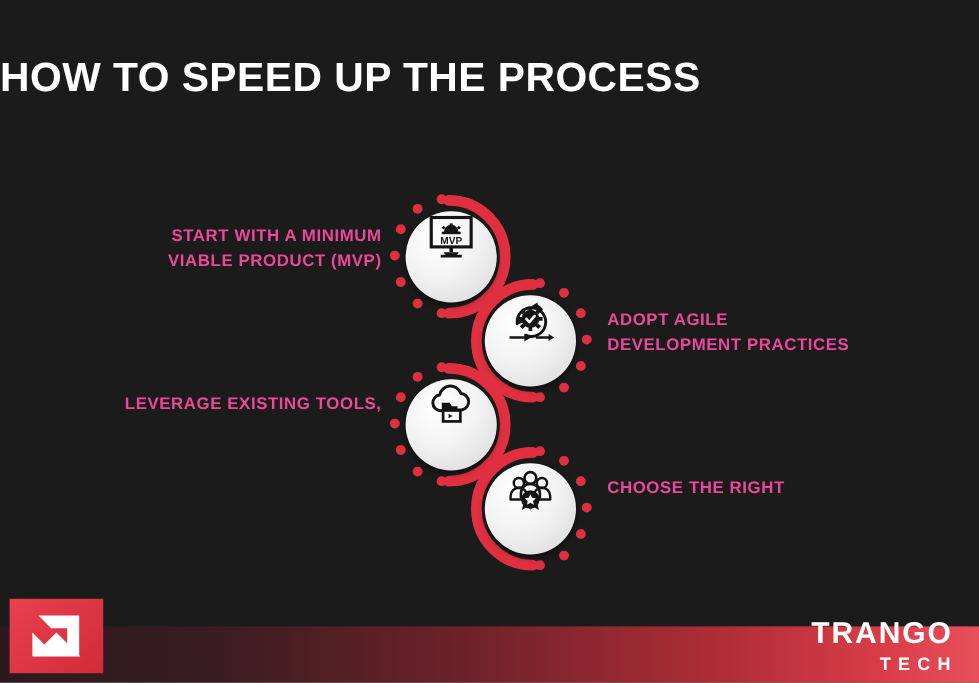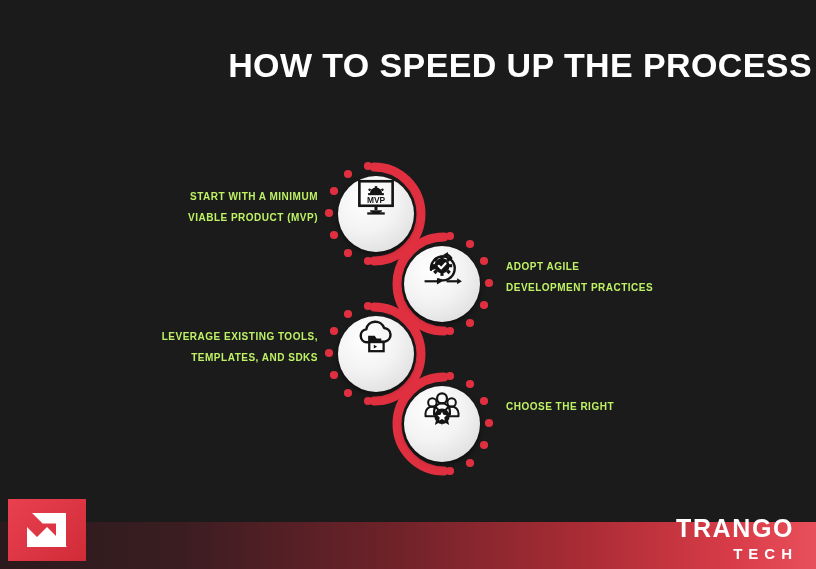--- a/index.html
+++ b/index.html
@@ -15,21 +15,21 @@
     overflow: hidden;
     font-family: "Liberation Sans", sans-serif;
   }
 
   
   .title-block {
     position: absolute;
     top: 44px;
     left: 0;
     width: 812px;
-    text-align: right;
+    text-align: left;
   }
   .title-line {
     display: block;
     color: #ffffff;
     font-size: 34px;
     font-weight: bold;
     letter-spacing: 0.4px;
     line-height: 43px;
     text-transform: uppercase;
     white-space: nowrap;
@@ -80,22 +80,22 @@
     position: absolute;
     left: 0; top: 0;
     width: 108px;
     height: 108px;
     pointer-events: none;
   }
 
   
   .label {
     position: absolute;
-    color: #bef264;
-    font-size: 10px;
+    color: #ec4899;
+    font-size: 14px;
     font-weight: bold;
     letter-spacing: 0.5px;
     line-height: 21px;
     text-transform: uppercase;
     top: 26px;
   }
   .label-left {
     left: 40px;
     width: 278px;
     text-align: right;
@@ -257,21 +257,20 @@
             <path d="M40.5 35.3 l5.2 3.2 l-5.2 3.2 z" fill="#141414"></path>
           </svg>
         </div>
       </div>
     </div>
 
     <div class="step step-3">
 
       <div class="label label-left">
         <div>LEVERAGE EXISTING TOOLS,</div>
-        <div>TEMPLATES, AND SDKS</div>
       </div>
 
       <div class="node node-left">
         <svg class="ring-art" viewBox="0 0 108 108">
           <path d="M 52 7 A 47 47 0 0 1 52 101" fill="none" stroke="#e03040" stroke-width="9" stroke-linecap="round"></path>
           <circle cx="46" cy="6" r="4.1" fill="#e03040"></circle>
           <circle cx="26" cy="14" r="4.1" fill="#e03040"></circle>
           <circle cx="12" cy="31" r="4.1" fill="#e03040"></circle>
           <circle cx="7" cy="53" r="4.1" fill="#e03040"></circle>
           <circle cx="12" cy="75" r="4.1" fill="#e03040"></circle>

